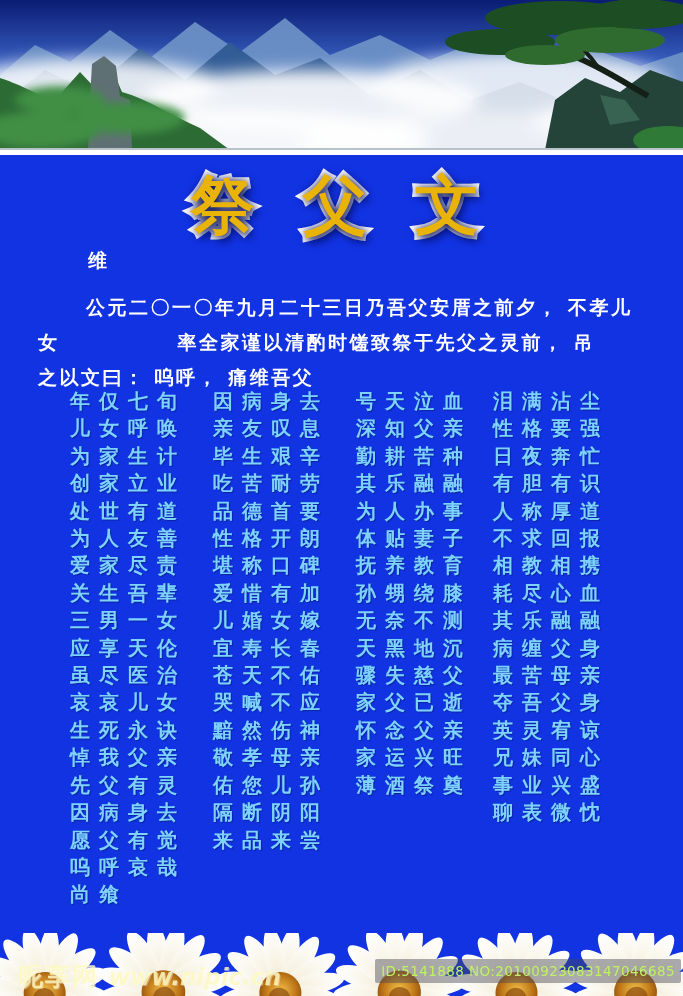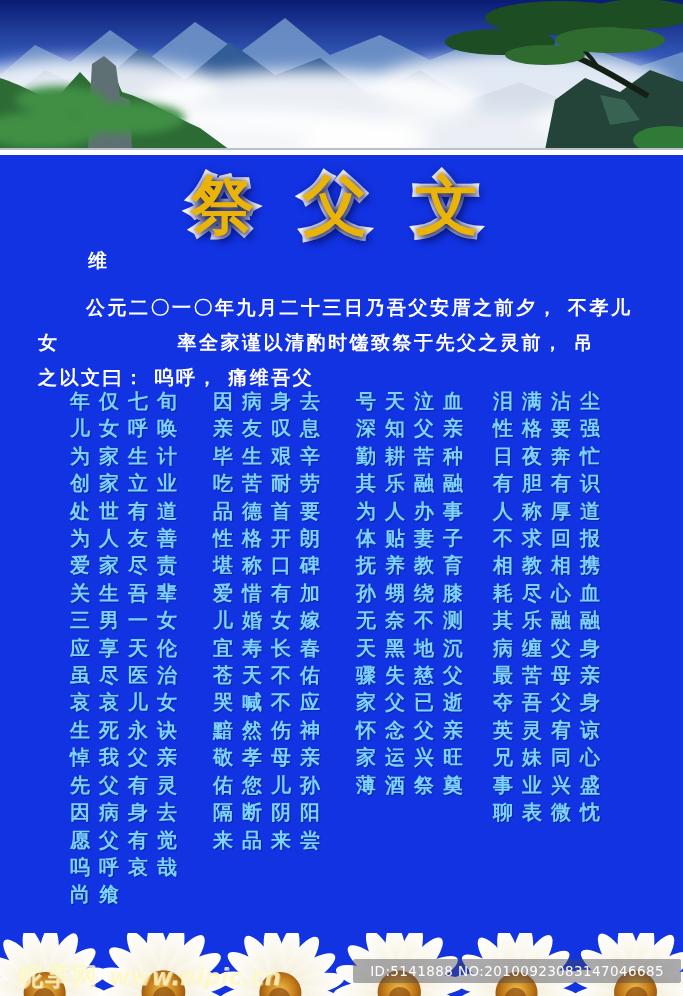--- a/index.html
+++ b/index.html
@@ -51,22 +51,22 @@
     display:flex;align-items:baseline;gap:10px;
     color:#fef9c3;opacity:.85;font-weight:bold;
     text-shadow:1px 1px 0 rgba(255,255,255,.45);
     z-index:5;
   }
   .wm-name{font-size:25px;letter-spacing:2px;}
   .wm-url{font-size:23px;font-style:italic;}
   .id-badge{
     position:absolute;right:2px;bottom:13px;
     background:rgba(70,72,84,.45);
-    color:#ffffff;font-size:13.5px;letter-spacing:.4px;
-    padding:4px 17px;border-radius:2px;z-index:5;
+    color:#bef264;font-size:13.5px;letter-spacing:.4px;
+    padding:4px 6px;border-radius:2px;z-index:5;
   }
 </style>
 </head>
 <body>
 
 <div class="poster">
 
   <svg class="header-photo" viewBox="0 0 683 150" preserveAspectRatio="none">
     <defs>
       <linearGradient id="sky" x1="0" y1="0" x2="0" y2="1">

